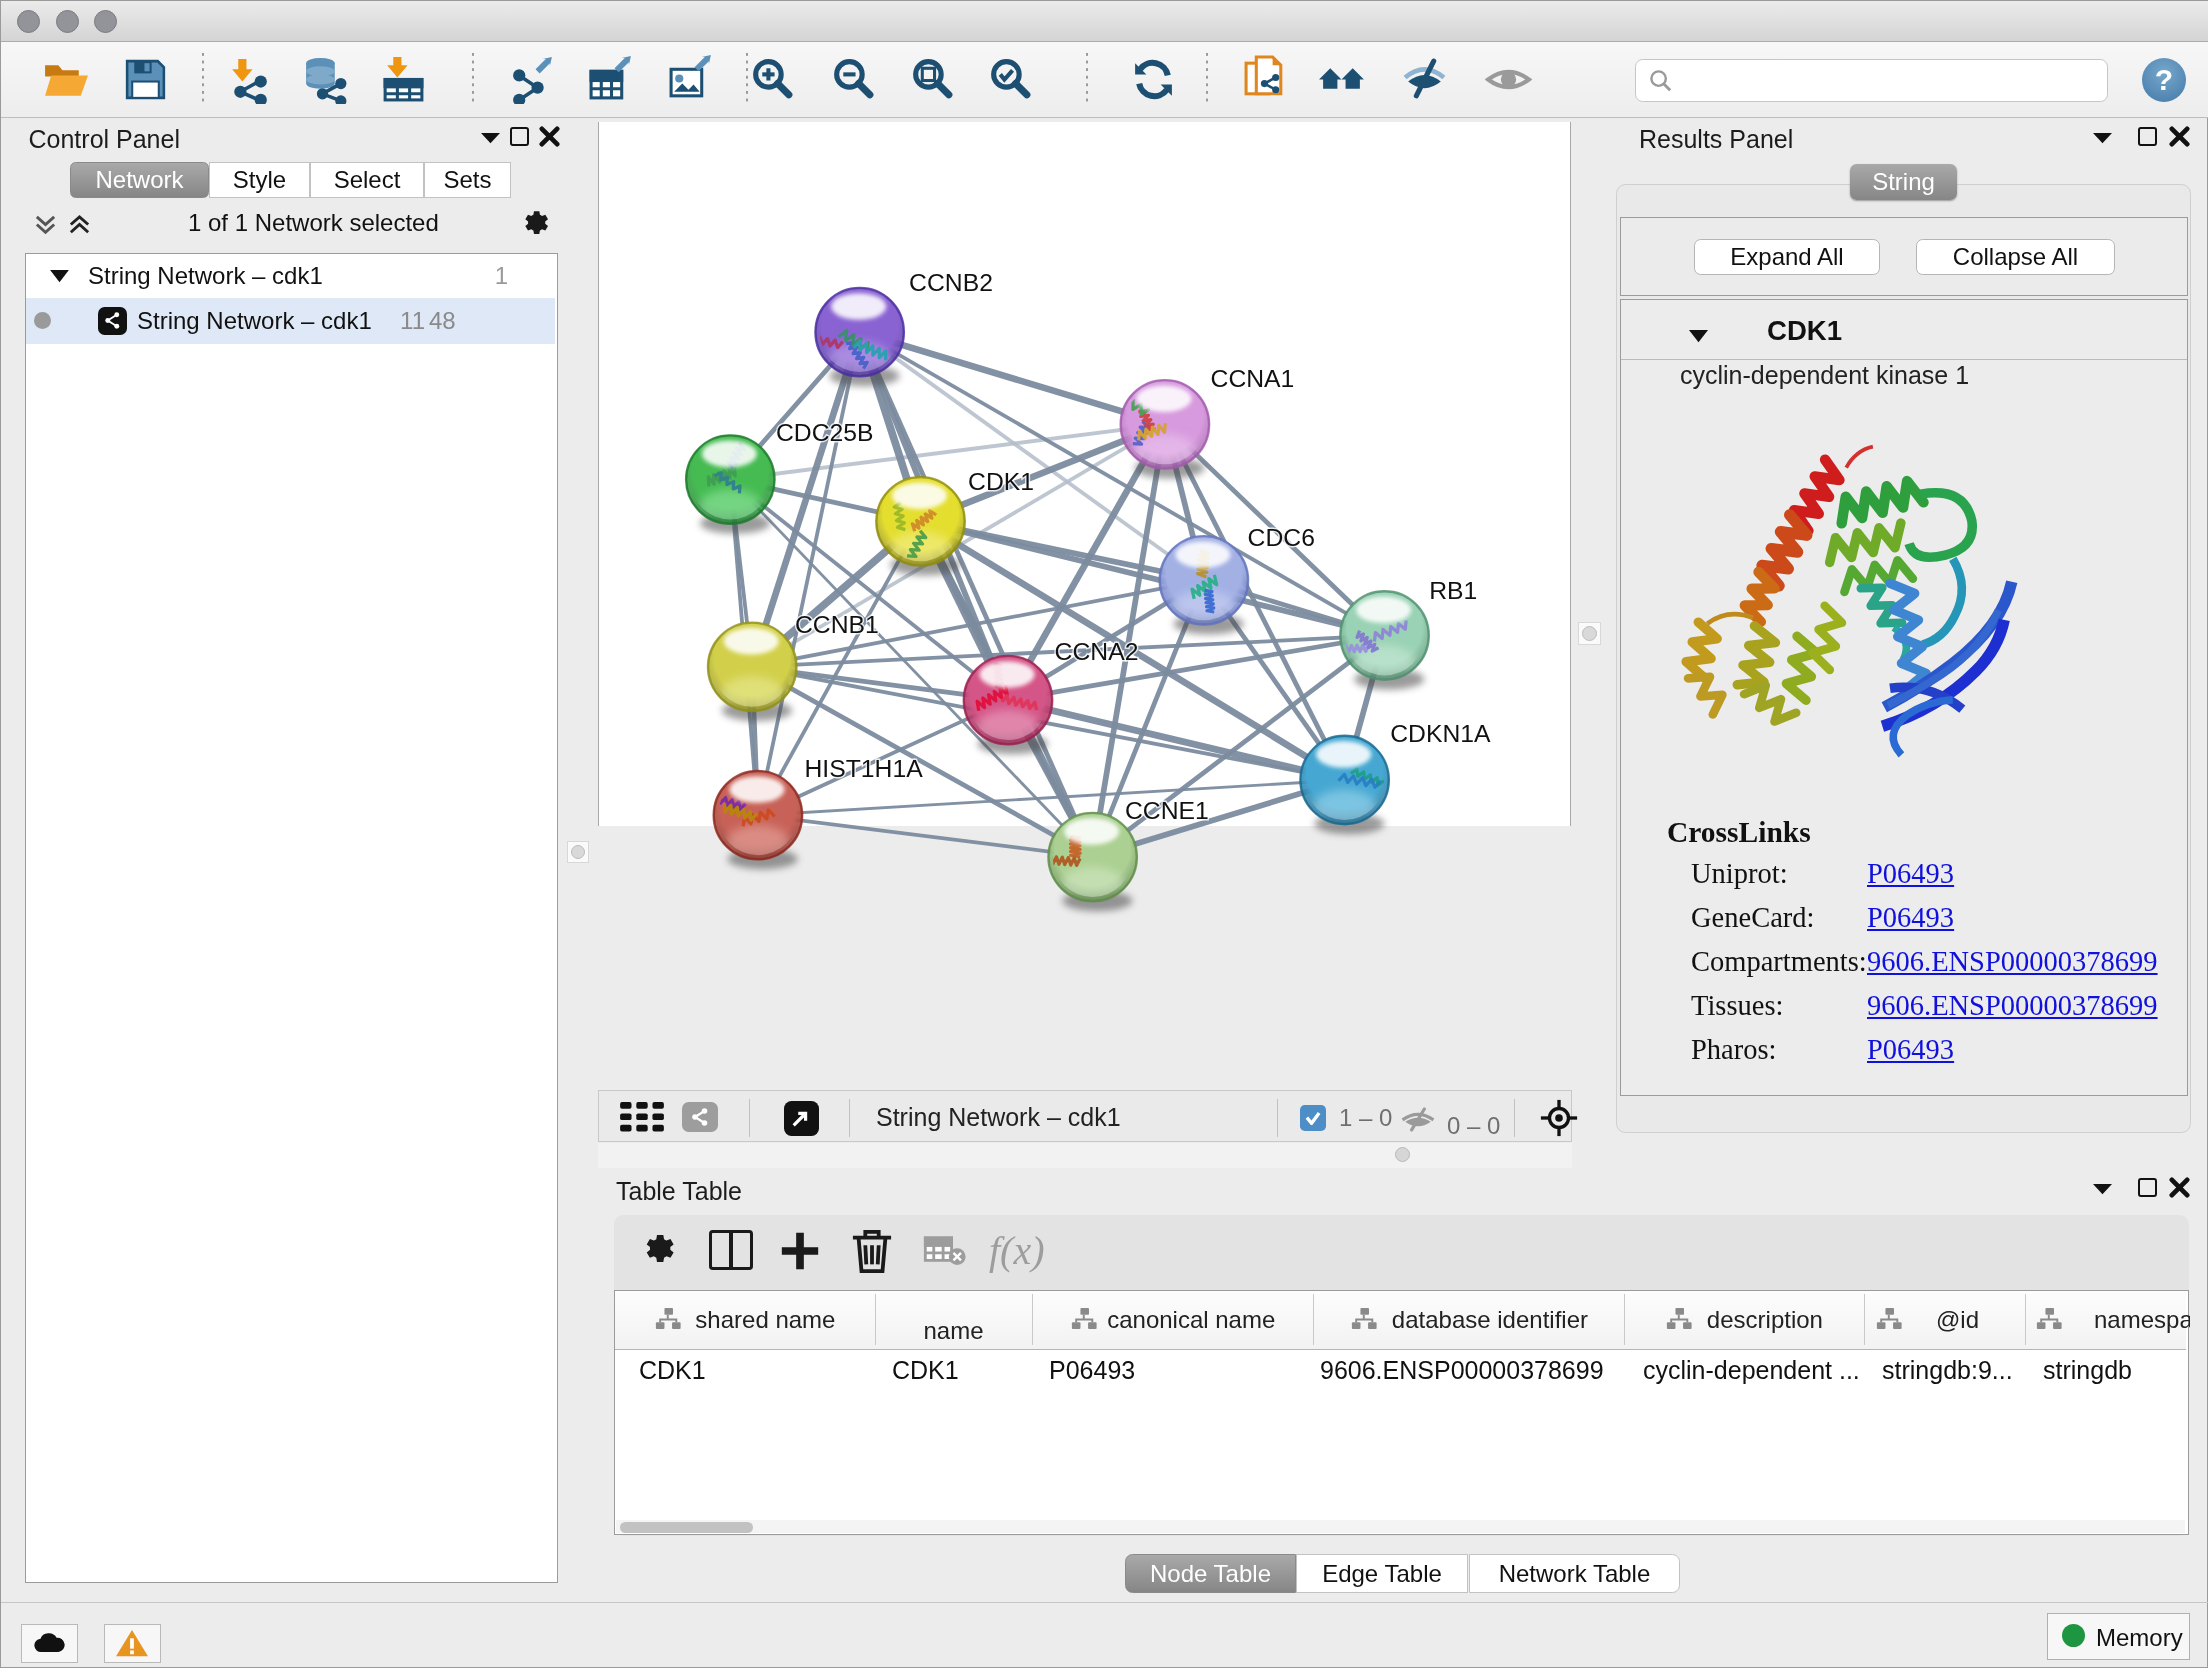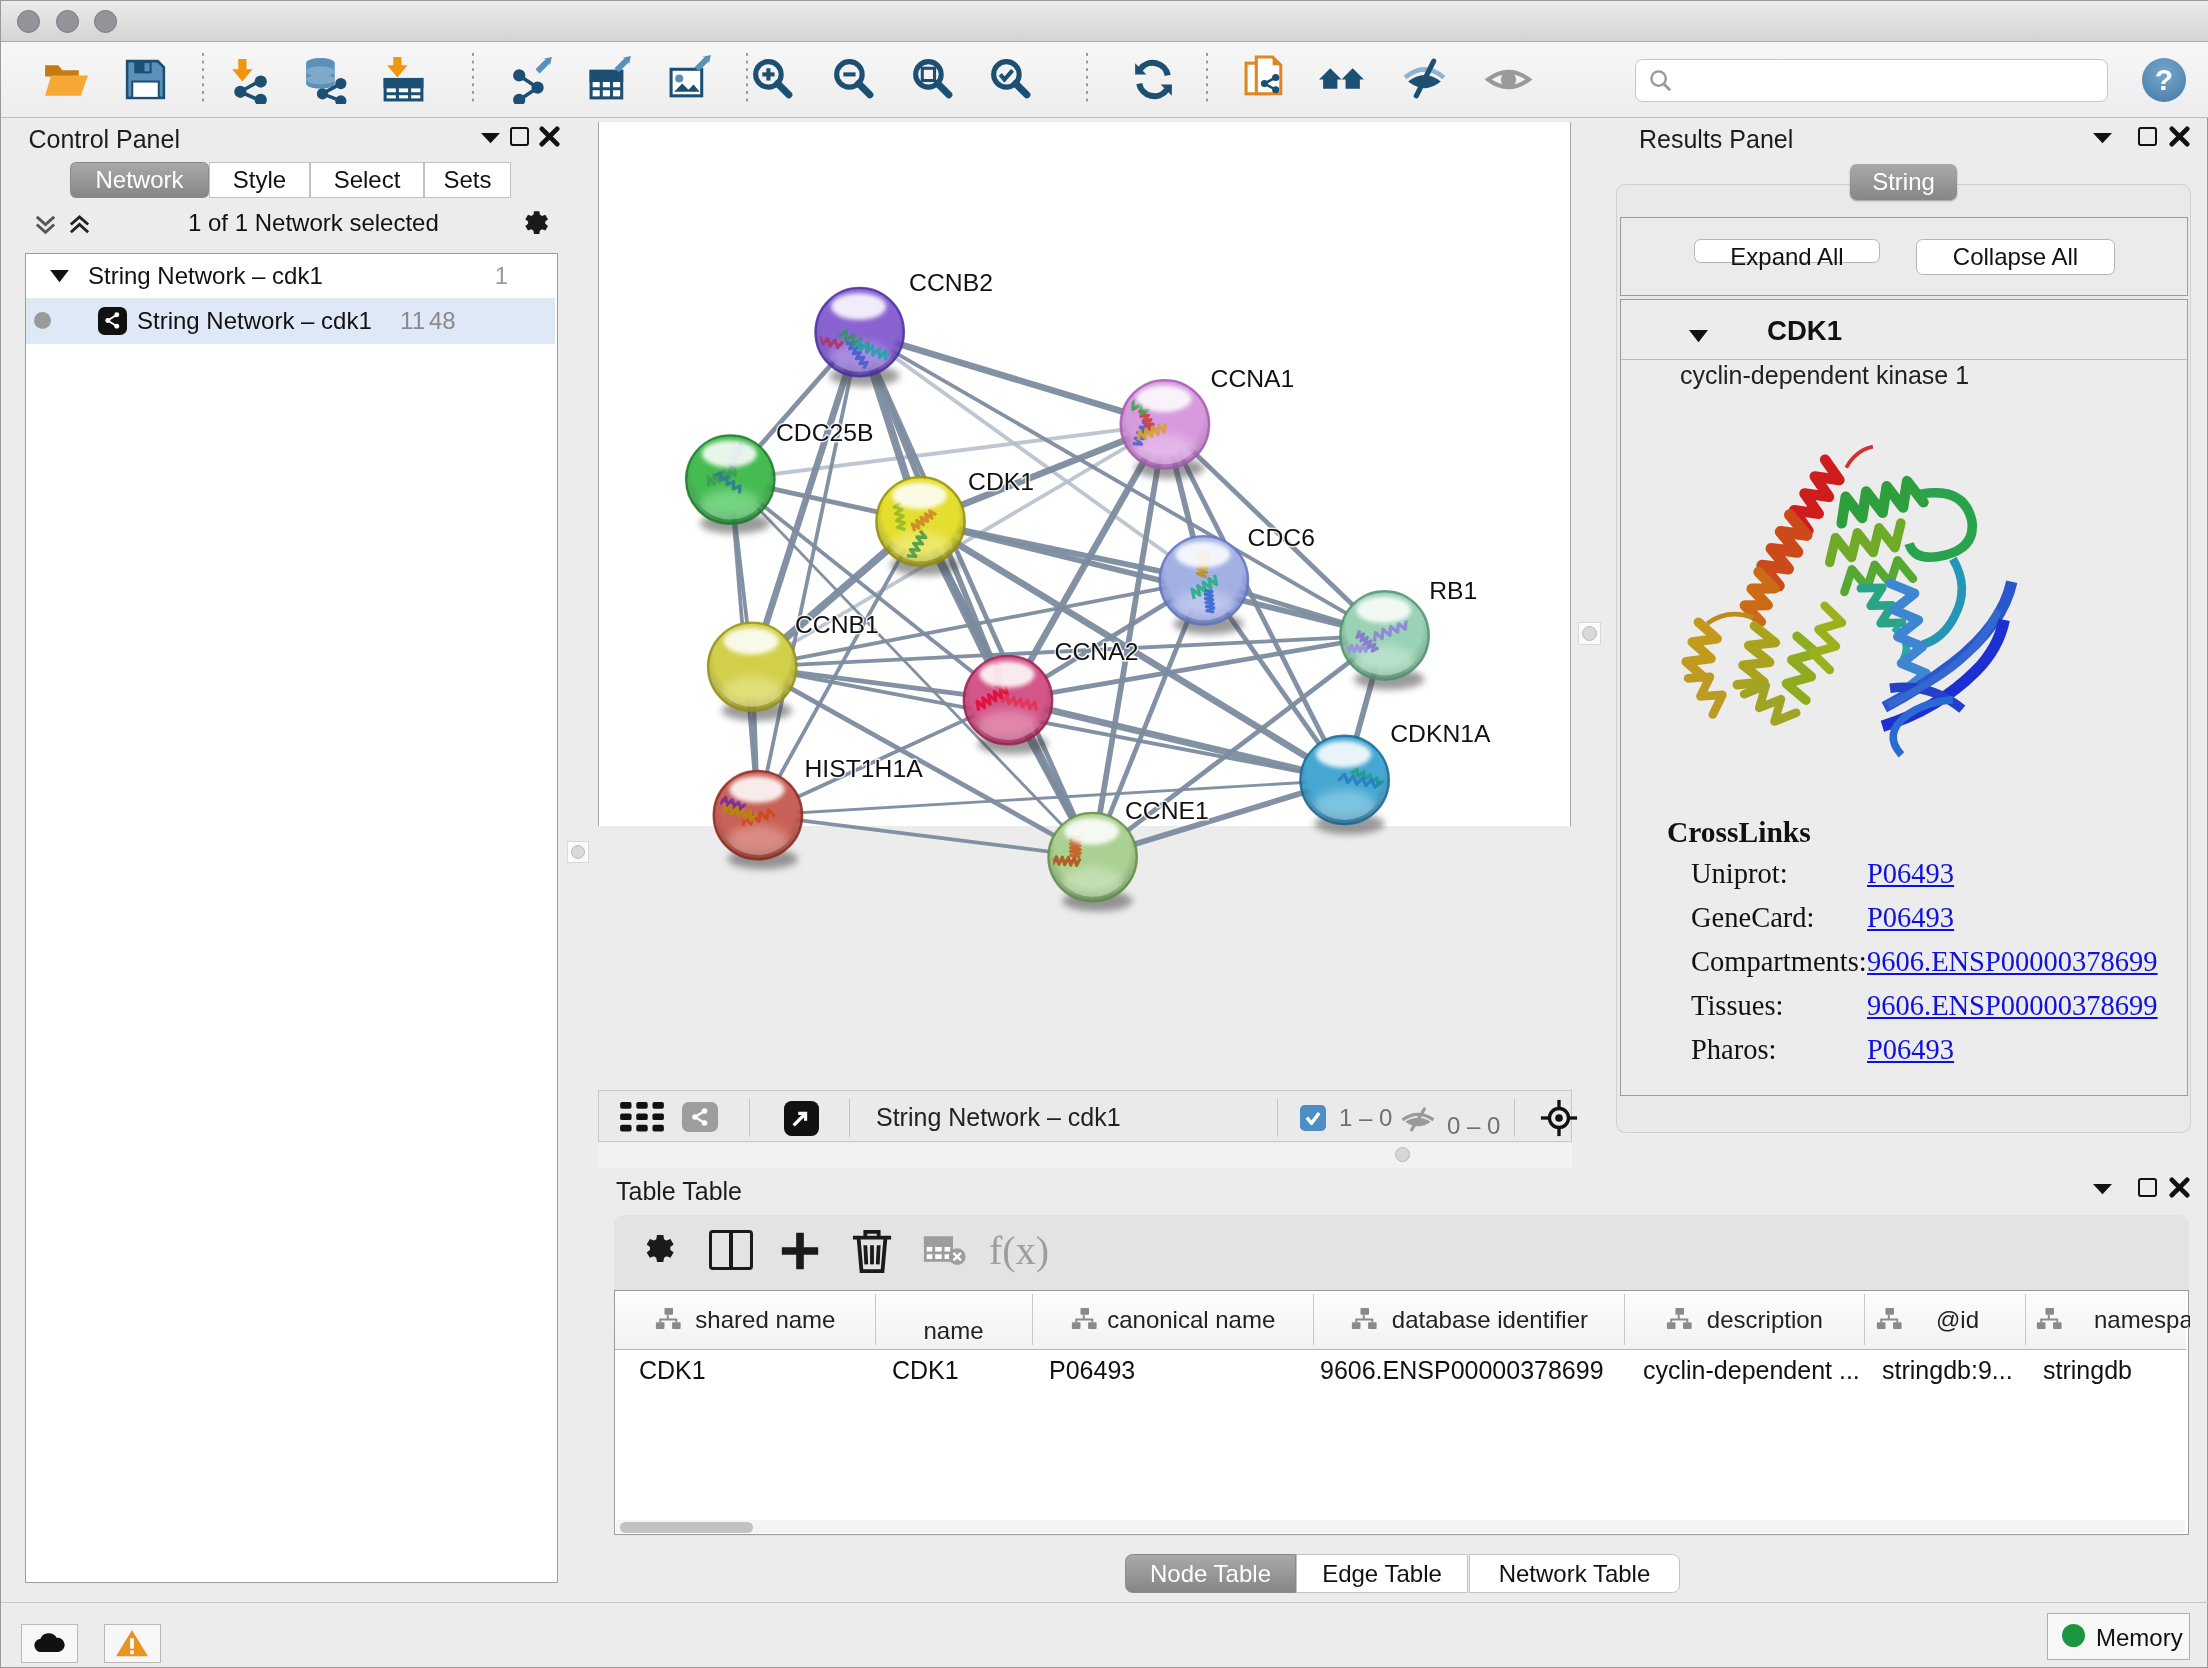--- a/index.html
+++ b/index.html
@@ -574,21 +574,21 @@
   </svg>
 <div class="abs" style="left:2138px;top:127px;width:19px;height:19px;border:2.9px solid #111;border-radius:2.9px"></div>
 <svg class="abs" style="left:2169px;top:126px" width="21" height="21" viewBox="0 0 22 22">
     <path d="M3 3 L19 19 M19 3 L3 19" stroke="#111" stroke-width="5" stroke-linecap="round"></path>
   </svg>
 
 <div class="abs" style="left:1616px;top:184px;width:575px;height:949px;background:#e9e9e9;border:1px solid #cfcfcf;border-radius:9.5px"></div>
 <div class="abs" style="left:1850px;top:164px;width:107px;height:36px;background:linear-gradient(#a9a9a9,#868686);border-radius:6.7px;color:#fff;font-size:24px;text-align:center;line-height:35px;box-shadow:0 1px 1.9px rgba(0,0,0,0.35)">String</div>
 
 <div class="abs" style="left:1620px;top:217px;width:568px;height:79px;border:1px solid #9b9b9b;background:#ebebeb">
-  <div class="btn" style="left:73px;top:21px;width:186px;height:24px;line-height:34px">Expand All</div>
+  <div class="btn" style="left:73px;top:21px;width:186px;height:36px;line-height:34px">Expand All</div>
   <div class="btn" style="left:295px;top:21px;width:199px;height:36px;line-height:34px">Collapse All</div>
 </div>
 
 <div class="abs" style="left:1620px;top:299px;width:568px;height:797px;border:1px solid #9b9b9b;background:#ececec">
   <svg class="abs" style="left:67px;top:28.5px" width="21" height="14.3" viewBox="0 0 22 15">
       <path d="M1 1 h20 l-10 13 z" fill="#111"></path>
     </svg>
   <div class="abs" style="left:146px;top:15px;font-size:27.6px;font-weight:bold;color:#111">CDK1</div>
   <div class="abs" style="left:0;top:59px;width:100%;height:1px;background:#bbb"></div>
   <div class="abs" style="left:59px;top:61px;font-size:25px;color:#222">cyclin-dependent kinase 1</div>
@@ -673,21 +673,21 @@
   </svg>
 <svg class="abs" style="left:923px;top:1236px" width="44" height="30" viewBox="0 0 46 32">
     <g stroke="#9d9d9d" stroke-width="3" fill="none">
       <rect x="2" y="2" width="28" height="24" fill="#fff"></rect>
       <path d="M2 10 h28 M2 18 h28 M11 2 v24 M21 2 v24"></path>
       <rect x="2" y="2" width="28" height="8" fill="#9d9d9d"></rect>
     </g>
     <circle cx="36" cy="22" r="9" fill="#9d9d9d"></circle>
     <path d="M32 18 l8 8 M40 18 l-8 8" stroke="#fff" stroke-width="2.5"></path>
   </svg>
-<div class="abs" style="left:989px;top:1227px;font-family:'Liberation Serif',serif;font-size:40px;color:#9d9d9d">f(x)</div>
+<div class="abs" style="left:989px;top:1227px;font-family:'Liberation Serif',serif;font-style:italic;font-size:40px;color:#9d9d9d">f(x)</div>
 
 <div class="abs" style="left:614px;top:1290px;width:1575px;height:245px;background:#fff;border:1.9px solid #9b9b9b">
   <div class="abs" style="left:0;top:0;width:1571px;height:59px;background:linear-gradient(#fdfdfd,#f2f2f2);border-bottom:1px solid #b5b5b5"></div>
 </div>
 <div class="abs" style="left:614px;top:1294px;width:261px;height:51px;display:flex;align-items:center;justify-content:center;gap:13.3px;font-size:24px;color:#222;overflow:hidden;white-space:nowrap">
     <svg width="28.5" height="25" viewBox="0 0 30 26" style="flex:none">
       <g fill="#8a8a8a">
         <rect x="11" y="1" width="9" height="7" rx="1"></rect>
         <rect x="2" y="16" width="9" height="7" rx="1"></rect>
         <rect x="19" y="16" width="9" height="7" rx="1"></rect>

